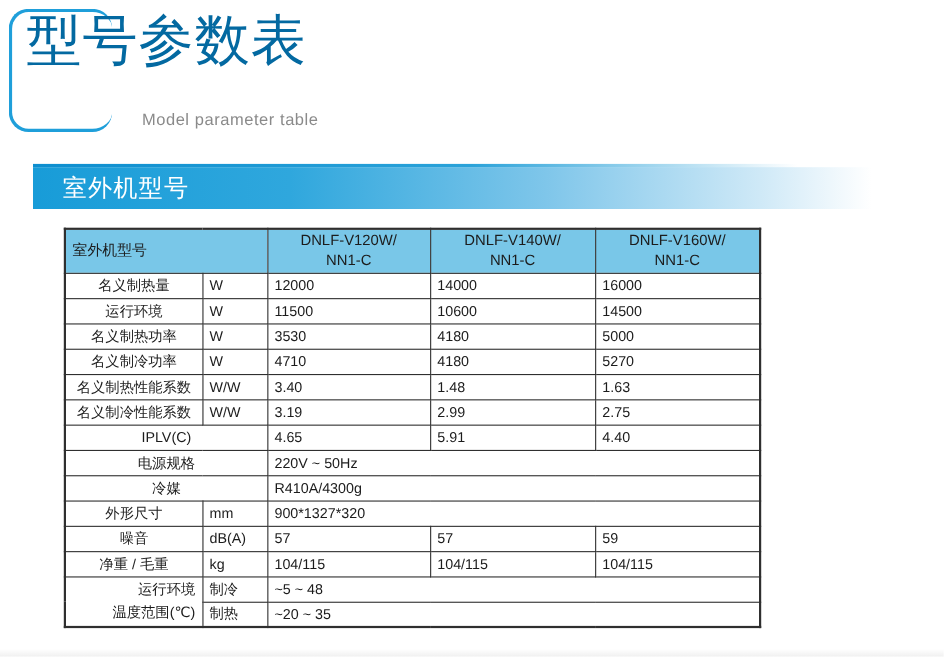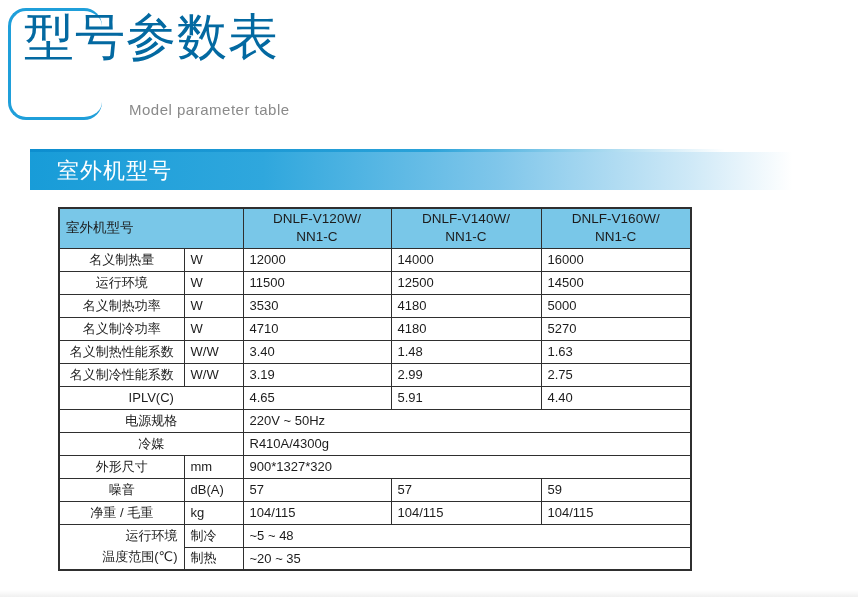--- a/index.html
+++ b/index.html
@@ -160,21 +160,21 @@
         <td class="unit">W</td>
         <td class="val">12000</td>
         <td class="val">14000</td>
         <td class="val">16000</td>
       </tr>
 
       <tr>
         <td class="lbl">运行环境</td>
         <td class="unit">W</td>
         <td class="val">11500</td>
-        <td class="val">12500</td>
+        <td class="val">10600</td>
         <td class="val">14500</td>
       </tr>
 
       <tr>
         <td class="lbl">名义制热功率</td>
         <td class="unit">W</td>
         <td class="val">3530</td>
         <td class="val">4180</td>
         <td class="val">5000</td>
       </tr>

